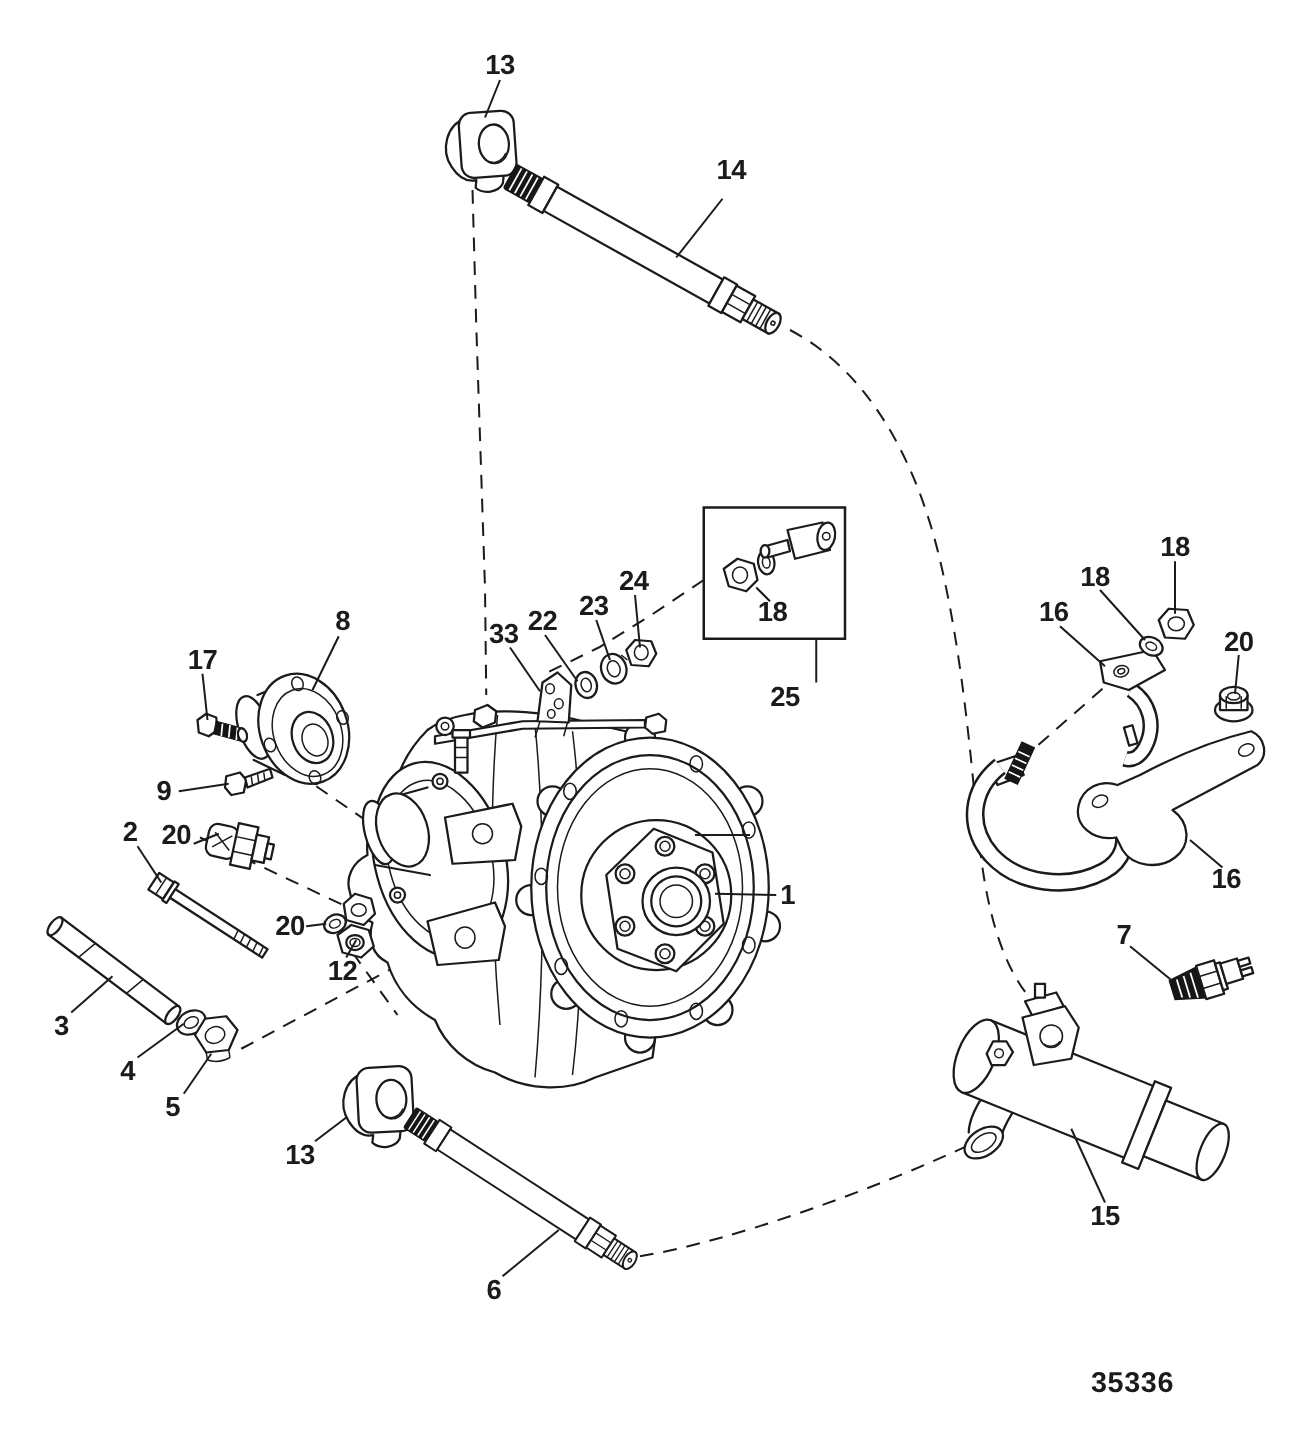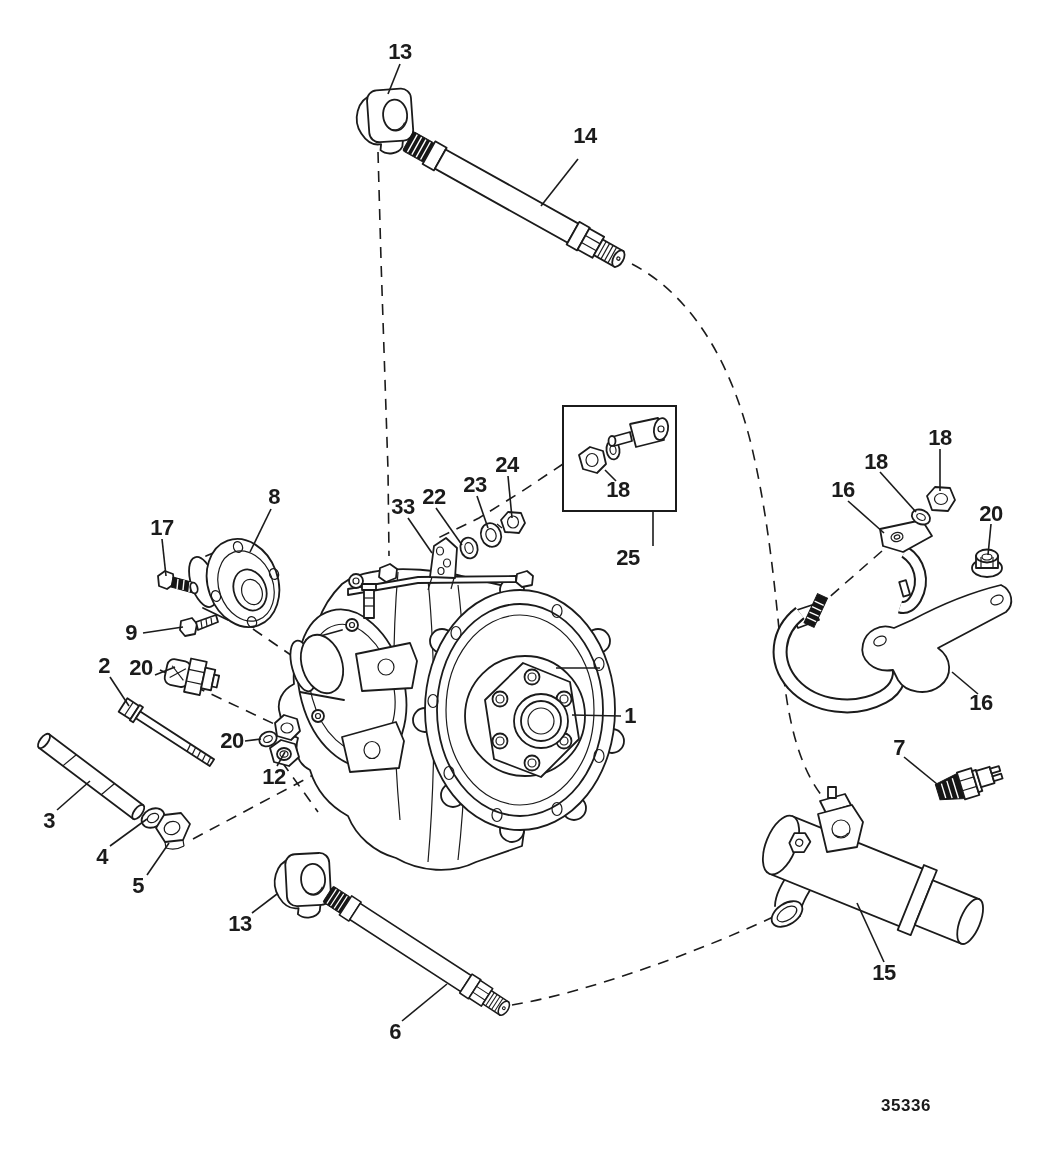--- a/index.html
+++ b/index.html
@@ -3,21 +3,21 @@
 <meta charset="utf-8">
 <style>
   html,body{margin:0;padding:0;background:#fff;}
   .stage{position:relative;width:1052px;height:1162px;background:#fff;overflow:hidden;
          font-family:"Liberation Sans",sans-serif;}
   .art{position:absolute;left:0;top:0;}
   .callout{position:absolute;transform:translate(-50%,-50%);
            font-weight:700;font-size:22px;line-height:1;color:#1b1b1b;
            letter-spacing:-0.5px;white-space:nowrap;}
   .drawnum{position:absolute;transform:translate(-50%,-50%);
-           font-weight:700;font-size:17px;color:#1b1b1b;letter-spacing:0.5px;}
+           font-weight:700;font-size:23px;color:#1b1b1b;letter-spacing:0.5px;}
   
   .w{fill:#ffffff;stroke:#1b1b1b;stroke-width:1.8;stroke-linejoin:round;}
   .thin{fill:none;stroke:#1b1b1b;stroke-width:1.2;}
   .ln{fill:none;stroke:#1b1b1b;stroke-width:1.8;stroke-linecap:round;stroke-linejoin:round;}
   .blk{fill:#161616;stroke:#161616;stroke-width:1;}
   .wt{stroke:#ffffff;stroke-width:1.4;fill:none;}
   .dash{fill:none;stroke:#1b1b1b;stroke-width:1.6;stroke-dasharray:11 8;}
   .ld{stroke:#1b1b1b;stroke-width:1.6;fill:none;}
   .bandO{fill:none;stroke:#1b1b1b;stroke-width:15;stroke-linecap:butt;}
   .bandI{fill:none;stroke:#ffffff;stroke-width:11;stroke-linecap:butt;}

